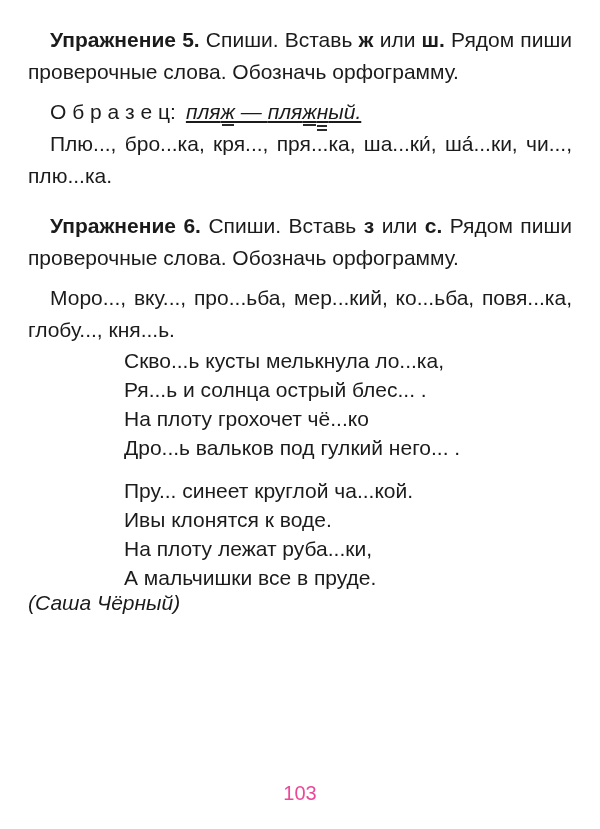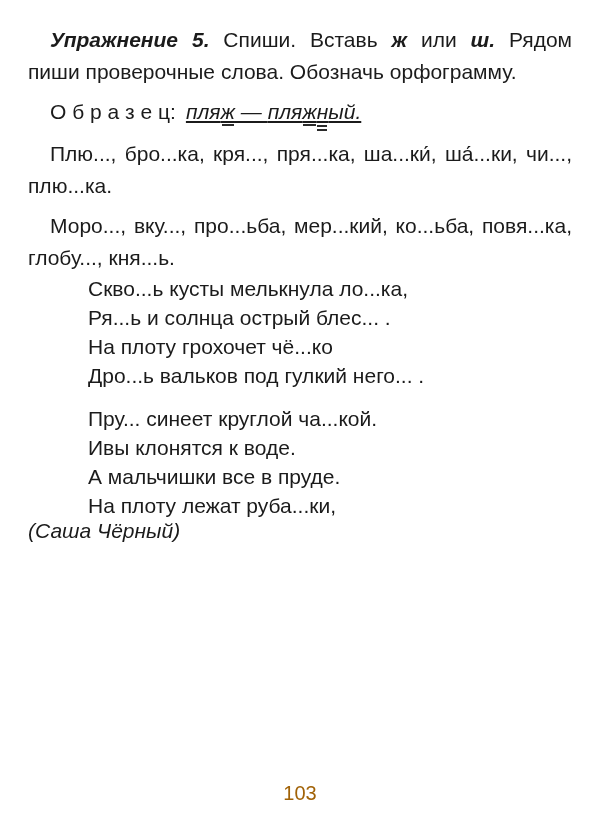--- a/index.html
+++ b/index.html
@@ -15,101 +15,102 @@
     padding: 24px 28px 0 28px;
     overflow: hidden;
   }
   p { margin: 0; }
   .instr {
     line-height: 32px;
     text-align: justify;
     text-indent: 22px;
   }
   .instr-7 { line-height: 31px; margin-top: 20px; }
-  .bold { font-weight: bold; font-style: italic; }
+  .bold { font-weight: bold; }
   .sample {
     line-height: 32px;
     text-indent: 22px;
     margin-top: 8px;
     white-space: nowrap;
   }
   .sample .it { font-style: italic; margin-left: 10px; }
   .sample .it .seg { font-style: italic; text-decoration: underline; }
   .words {
     line-height: 32px;
     text-align: justify;
     text-indent: 22px;
   }
-  .words-5 { margin-top: 10px; }
+  .words-5 { }
   .words-6 { margin-top: 8px; }
   .ex6 { margin-top: 18px; }
   .m1 { position: relative; }
   .m1::after {
     content: "";
     position: absolute;
     left: 1px; right: 1px; bottom: -3px;
     border-top: 2px solid #2a2a2a;
   }
   .m2 { position: relative; }
   .m2::after {
     content: "";
     position: absolute;
     left: 0px; right: 1px; bottom: -8px;
     height: 6px;
     box-sizing: border-box;
     border-top: 2px solid #2a2a2a;
     border-bottom: 2px solid #2a2a2a;
   }
-  .poem { margin-left: 60px; margin-top: 0; }
+  .poem { margin-left: 96px; margin-top: 0; }
   .stanza1 { margin-top: 0; }
   .stanza2 { margin-top: 14px; }
   .poem-line { line-height: 29px; }
   .author {
     font-style: italic;
     padding-right: 95px;
     line-height: 26px;
     margin-top: -2px;
   }
   .pagenum {
     position: absolute;
     top: 781px; left: 0; right: 0;
     text-align: center;
     font-size: 20px;
     line-height: 24px;
-    color: #a16207;
+    color: #ec4899;
   }
 </style>
 </head>
 <body>
 
 <div class="page">
 
   <p class="instr"><span class="bold">Упражнение 5.</span><span> Спиши. Вставь </span><span class="bold">ж</span><span> или </span><span class="bold">ш.</span><span> Рядом пиши проверочные слова. Обозначь орфограмму.</span></p>
 
   <p class="sample"><span>О б р а з е ц:</span><span class="it"><span class="seg">пля</span><span class="seg m1">ж</span><span class="seg"> — </span><span class="seg">пля</span><span class="seg m1">ж</span><span class="seg m2">н</span><span class="seg">ый.</span></span></p>
 
   <p class="words words-5">Плю..., бро...ка, кря..., пря...ка, ша...ки́, ша́...ки, чи..., плю...ка.</p>
 
+  <p class="instr ex6"><span class="bold">Упражнение 6.</span><span> Спиши. Вставь </span><span class="bold">з</span><span> или </span><span class="bold">с.</span><span> Рядом пиши проверочные слова. Обозначь орфограмму.</span></p>
 
 
   <p class="words words-6">Моро..., вку..., про...ьба, мер...кий, ко...ьба, повя...ка, глобу..., кня...ь.</p>
 
 
   <div class="poem">
     <div class="stanza1">
       <div class="poem-line">Скво...ь кусты мелькнула ло...ка,</div>
       <div class="poem-line">Ря...ь и солнца острый блес... .</div>
       <div class="poem-line">На плоту грохочет чё...ко</div>
       <div class="poem-line">Дро...ь вальков под гулкий него... .</div>
     </div>
     <div class="stanza2">
       <div class="poem-line">Пру... синеет круглой ча...кой.</div>
       <div class="poem-line">Ивы клонятся к воде.</div>
+      <div class="poem-line">На плоту лежат руба...ки,</div>
       <div class="poem-line">А мальчишки все в пруде.</div>
-      <div class="poem-line">На плоту лежат руба...ки,</div>
     </div>
   </div>
 
   <div class="author">(Саша Чёрный)</div>
 
   <div class="pagenum">103</div>
 
 </div>
 
 </body></html>

